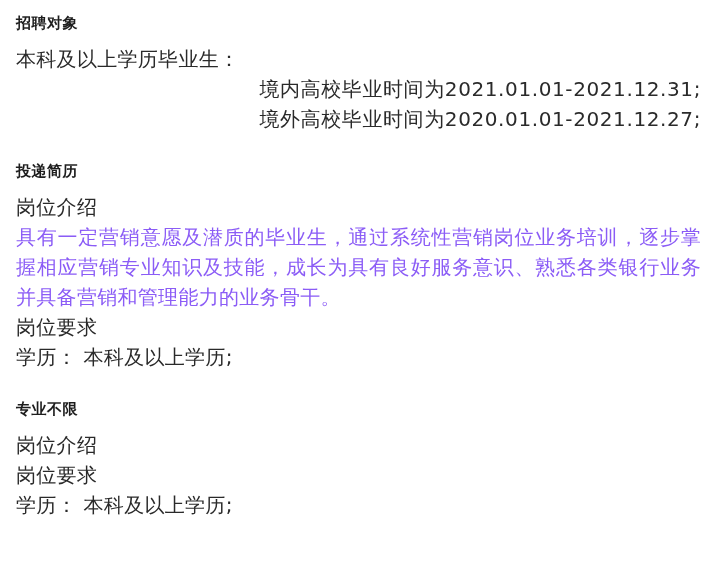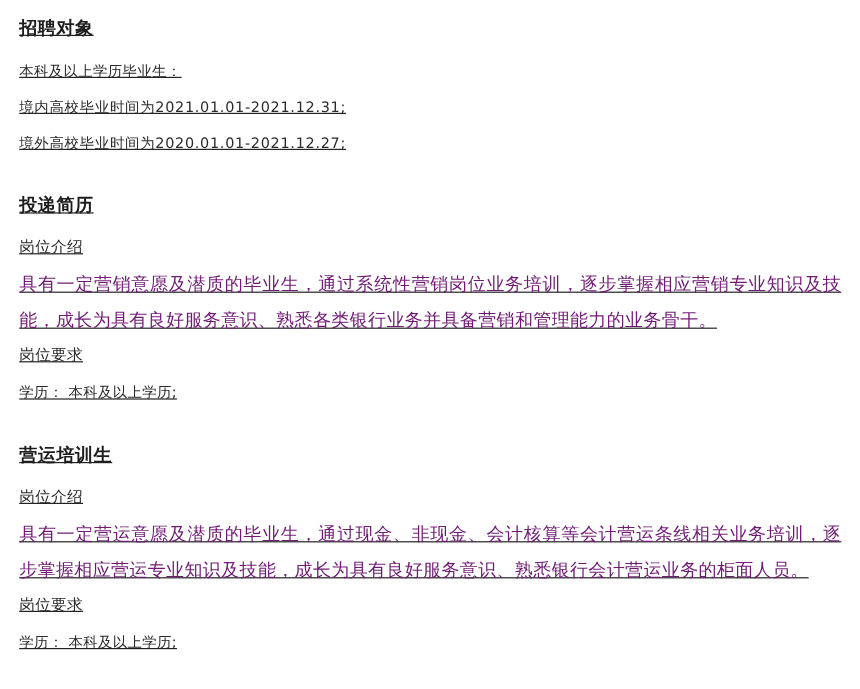--- a/index.html
+++ b/index.html
@@ -13,61 +13,61 @@
     font-family: "DejaVu Sans", "Liberation Sans", sans-serif;
     color: #232323;
     overflow: hidden;
   }
   .page {
     position: relative;
     width: 717px;
     height: 560px;
     padding: 0;
     box-sizing: border-box;
-    text-decoration: underline;
   }
   .content {
     padding: 8px 16px 0 16px;
   }
   .section {
     margin-bottom: 0;
   }
   .sec-heading {
     font-weight: bold;
     font-size: 15px;
     line-height: 30px;
     letter-spacing: 0.5px;
     color: #1d1d1d;
     margin: 0 0 6px 0;
   }
   .sub-heading {
-    font-size: 13px;
+    font-size: 20px;
     line-height: 30px;
     color: #2a2a2a;
     margin: 0;
     letter-spacing: 0.3px;
   }
   .para {
-    font-size: 15px;
+    font-size: 20px;
     line-height: 30px;
-    color: #701a75;
+    color: #8b5cf6;
     margin: 0;
     letter-spacing: 0.3px;
     text-align: justify;
   }
   .line {
-    font-size: 12px;
+    font-size: 20px;
     line-height: 30px;
     color: #2a2a2a;
     margin: 0;
     letter-spacing: 0.3px;
   }
   .gap-lg { height: 22px; }
   .nowrap-num {
     letter-spacing: 0.6px;
+    text-align: right;
   }
 </style>
 </head>
 <body>
 
 <div class="page">
   <div class="content">
 
     <div class="section">
       <div class="sec-heading">招聘对象</div>
@@ -82,22 +82,21 @@
       <div class="sec-heading">投递简历</div>
       <div class="sub-heading">岗位介绍</div>
       <div class="para">具有一定营销意愿及潜质的毕业生，通过系统性营销岗位业务培训，逐步掌握相应营销专业知识及技能，成长为具有良好服务意识、熟悉各类银行业务并具备营销和管理能力的业务骨干。</div>
       <div class="sub-heading">岗位要求</div>
       <div class="line">学历： 本科及以上学历;</div>
     </div>
 
     <div class="gap-lg"></div>
 
     <div class="section">
-      <div class="sec-heading">营运培训生</div>
+      <div class="sec-heading">专业不限</div>
       <div class="sub-heading">岗位介绍</div>
-      <div class="para">具有一定营运意愿及潜质的毕业生，通过现金、非现金、会计核算等会计营运条线相关业务培训，逐步掌握相应营运专业知识及技能，成长为具有良好服务意识、熟悉银行会计营运业务的柜面人员。</div>
       <div class="sub-heading">岗位要求</div>
       <div class="line">学历： 本科及以上学历;</div>
 
     </div>
 
   </div>
 </div>
 
 </body></html>

